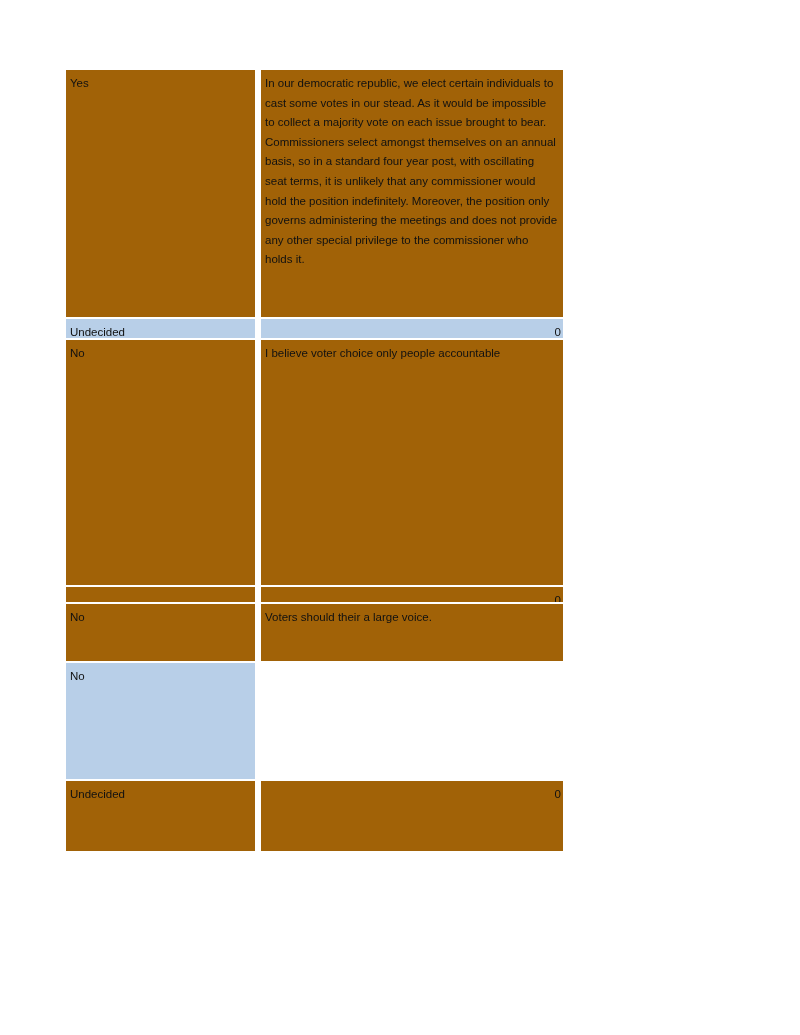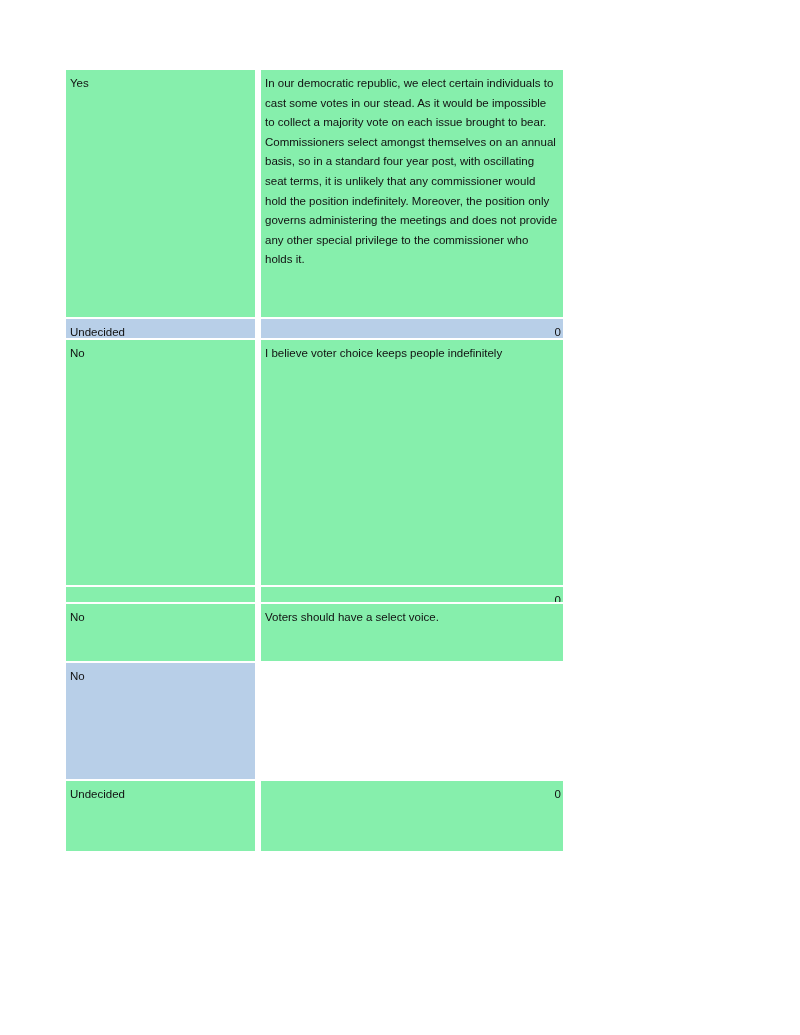--- a/index.html
+++ b/index.html
@@ -53,52 +53,52 @@
     padding: 4px 5px 0 4px;
     text-align: left;
   }
 
   .cell-comment.numeric {
     text-align: right;
     padding-right: 2px;
   }
 
   
-  .tint-light { background: #86efac; }
+  .tint-light { background: #a16207; }
   .tint-dark  { background: #b8cfe8; }
 
   .spacer { width: 100%; background: #ffffff; }
 </style>
 </head>
 <body>
 
 <div class="sheet" id="sheet">
     <div class="row" style="height: 247px;">
       <div class="cell cell-choice tint-light">Yes</div>
       <div class="cell cell-comment tint-light">In our democratic republic, we elect certain individuals to cast some votes in our stead.  As it would be impossible to collect a majority vote on each issue brought to bear.  Commissioners select amongst themselves on an annual basis, so in a standard four year post, with oscillating seat terms, it is unlikely that any commissioner would hold the position indefinitely.  Moreover, the position only governs administering the meetings and does not provide any other special privilege to the commissioner who holds it.</div>
     </div>
     <div class="spacer" style="height: 2px;"></div>
     <div class="row" style="height: 19px;">
       <div class="cell cell-choice tint-dark">Undecided</div>
       <div class="cell cell-comment tint-dark numeric">0</div>
     </div>
     <div class="spacer" style="height: 2px;"></div>
     <div class="row" style="height: 245px;">
       <div class="cell cell-choice tint-light">No</div>
-      <div class="cell cell-comment tint-light">I believe voter choice keeps people indefinitely</div>
+      <div class="cell cell-comment tint-light">I believe voter choice only people accountable</div>
     </div>
     <div class="spacer" style="height: 2px;"></div>
     <div class="row" style="height: 15px;">
       <div class="cell cell-choice tint-light"></div>
       <div class="cell cell-comment tint-light numeric">0</div>
     </div>
     <div class="spacer" style="height: 2px;"></div>
     <div class="row" style="height: 57px;">
       <div class="cell cell-choice tint-light">No</div>
-      <div class="cell cell-comment tint-light">Voters should have a select voice.</div>
+      <div class="cell cell-comment tint-light">Voters should their a large voice.</div>
     </div>
     <div class="spacer" style="height: 2px;"></div>
     <div class="row" style="height: 116px;">
       <div class="cell cell-choice tint-dark">No</div>
     </div>
     <div class="spacer" style="height: 2px;"></div>
     <div class="row" style="height: 70px;">
       <div class="cell cell-choice tint-light">Undecided</div>
       <div class="cell cell-comment tint-light numeric">0</div>
     </div>

